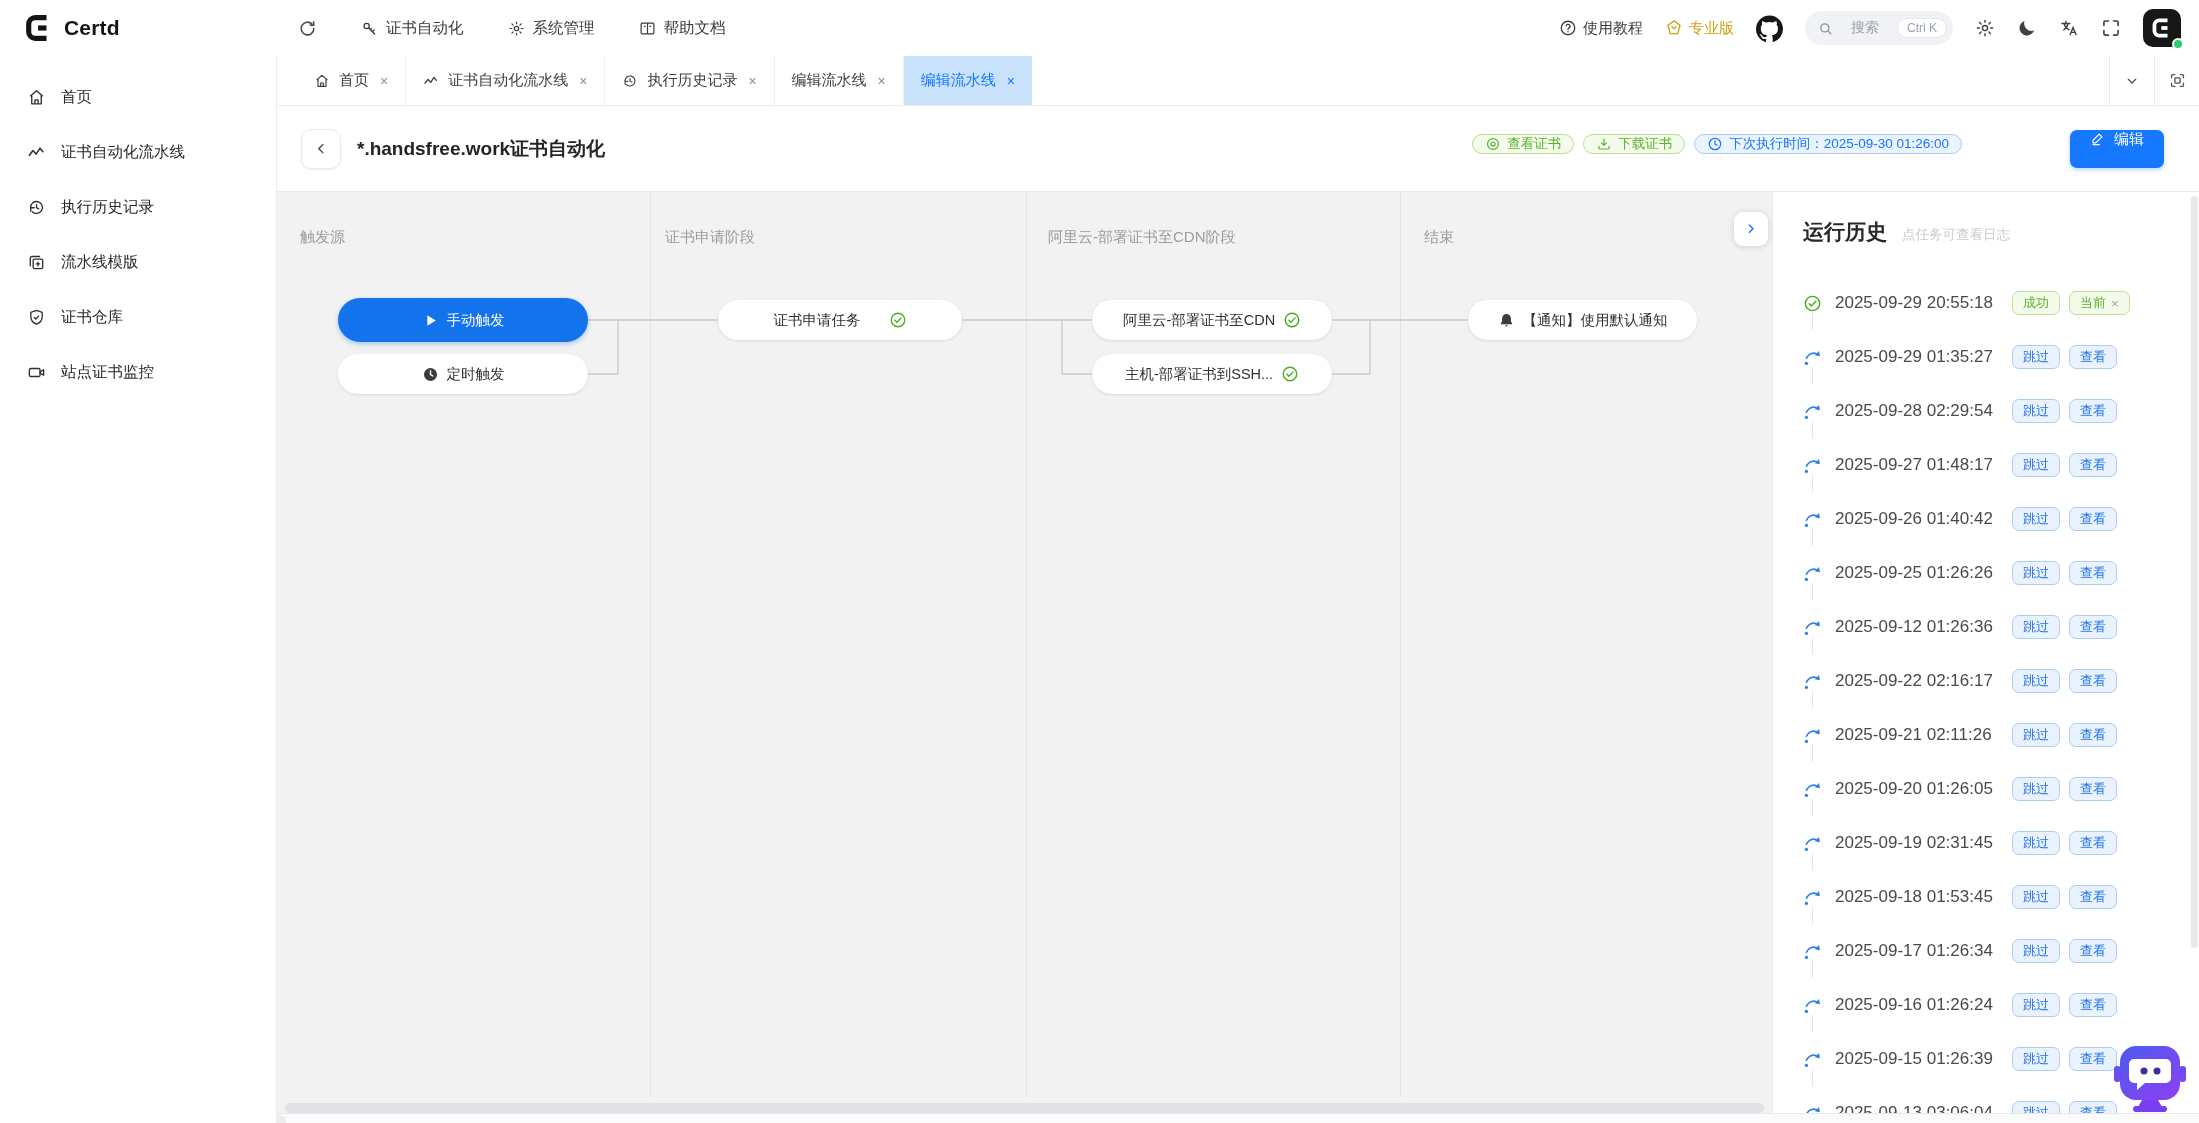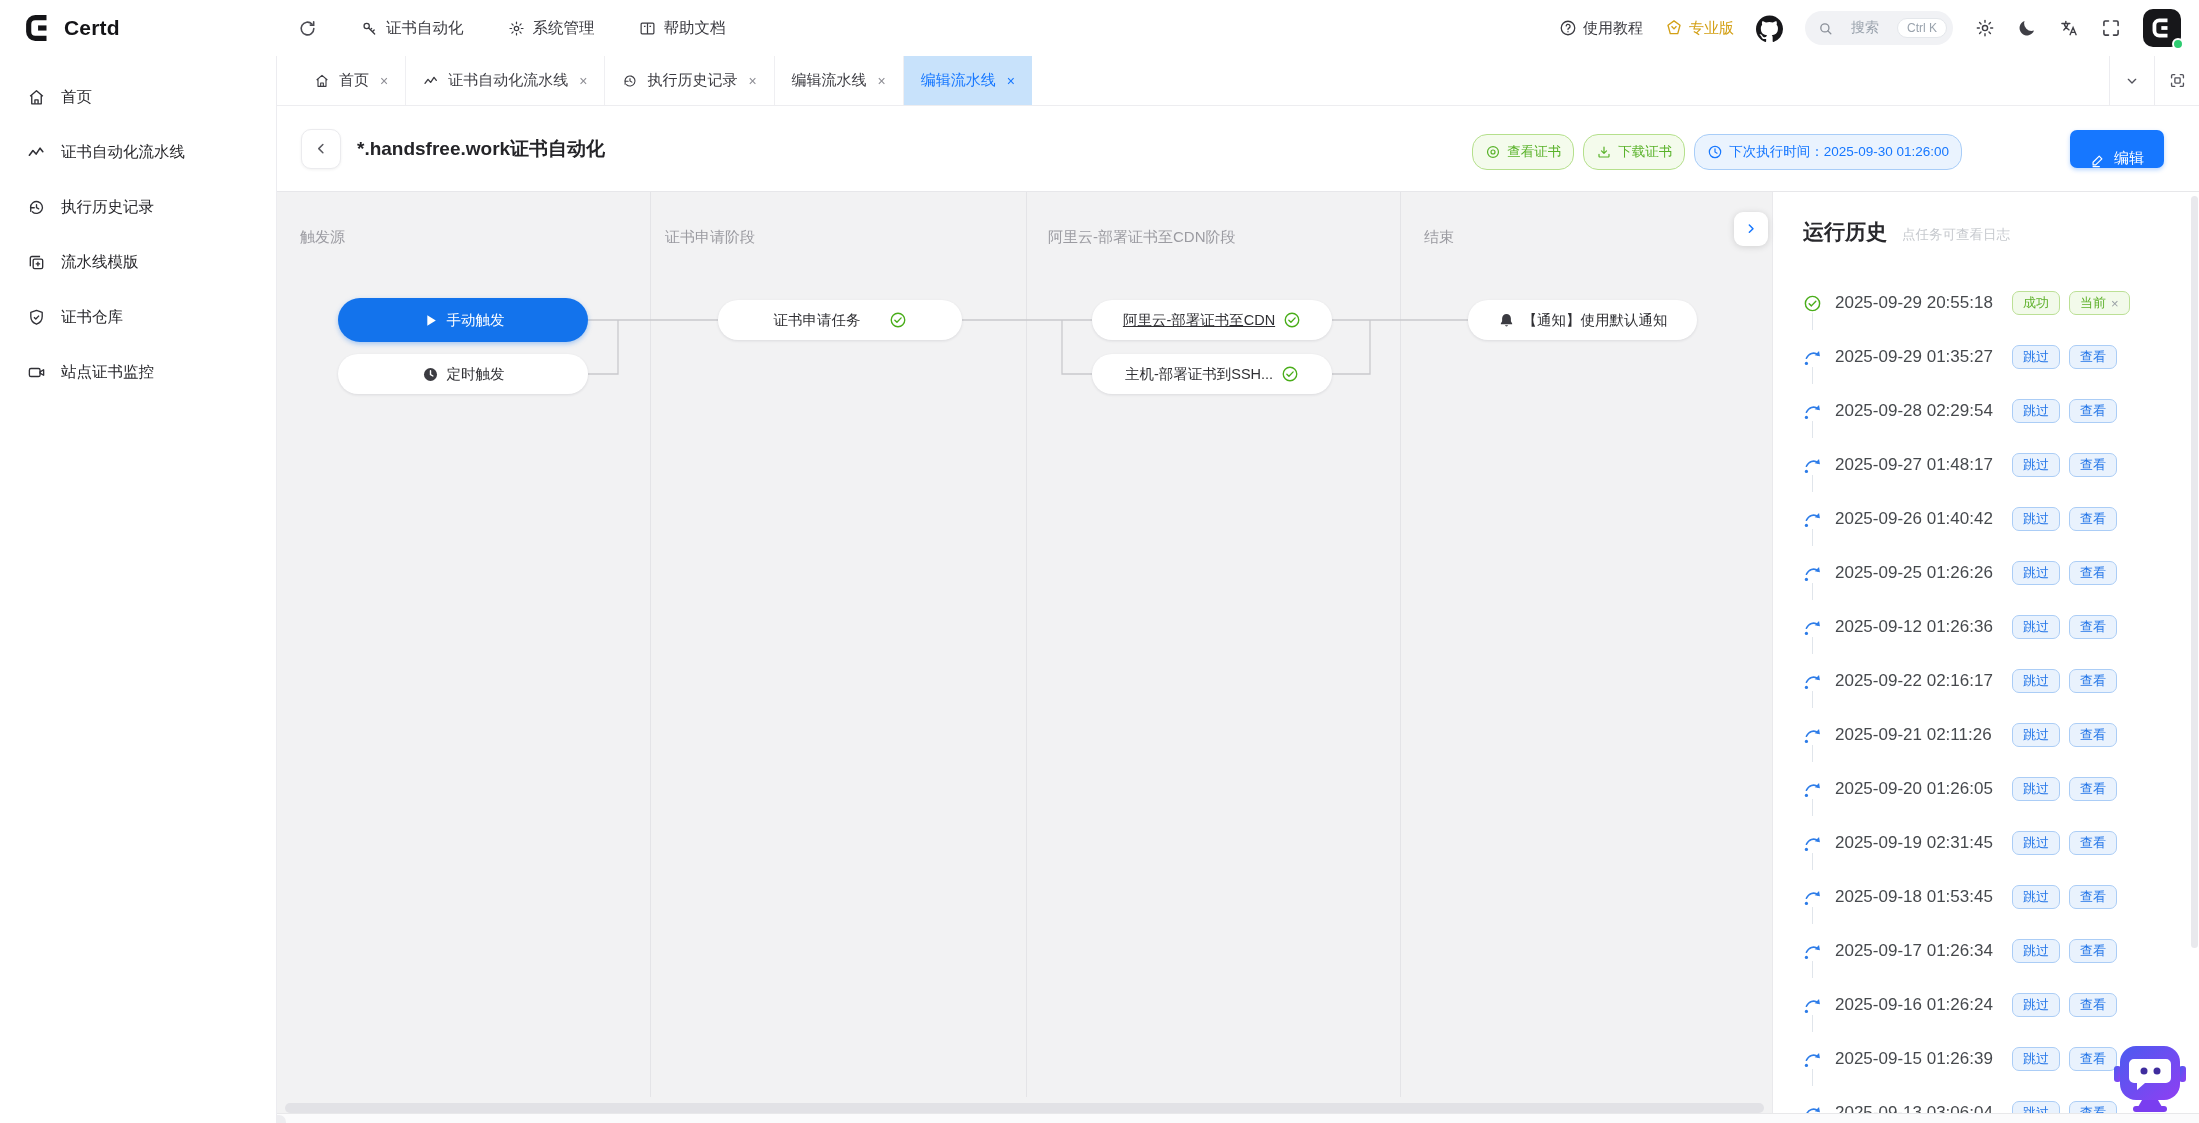--- a/index.html
+++ b/index.html
@@ -48,26 +48,26 @@
   .tab.active { background:#c8e2fb; color:#1677ff; border-right:none; }
   .tab.active .x { color:#1677ff; }
   .tabbar-actions { margin-left:auto; display:flex; align-items:stretch; }
   .tabbtn { width:45px; display:flex; align-items:center; justify-content:center; border-left:1px solid #ececf0; color:#52525b; cursor:pointer; background:#fff; }
 
   
   .page-header { position:absolute; left:277px; top:106px; right:0; height:86px; background:#fff; border-bottom:1px solid #e7e7ea; z-index:5; }
   .back-btn { position:absolute; left:24px; top:23px; width:40px; height:40px; border:1px solid #ebebee; border-radius:10px; background:#fff; box-shadow:0 1px 3px rgba(0,0,0,.06); display:flex; align-items:center; justify-content:center; color:#5a5a60; cursor:pointer; }
   .page-title { position:absolute; left:80px; top:0; height:86px; display:flex; align-items:center; font-size:19px; font-weight:700; color:#242428; }
   .header-pills { position:absolute; right:237px; top:28px; display:flex; gap:9px; }
-  .pill { height:36px; display:flex; align-items:center; gap:6px; padding:0 12px; border-radius:15px; font-size:13.5px; cursor:pointer; white-space:nowrap; }
+  .pill { height:20px; display:flex; align-items:center; gap:6px; padding:0 12px; border-radius:15px; font-size:13.5px; cursor:pointer; white-space:nowrap; }
   .pill-green { color:#58b229; border:1px solid #b5e08c; background:#f4fbec; }
   .pill-green .ic { color:#58b229; }
   .pill-blue { color:#1677ff; border:1px solid #a8cdf8; background:#eaf3fe; }
   .pill-blue .ic { color:#1677ff; }
-  .edit-btn { position:absolute; right:35px; top:24px; height:38px; padding:0 20px; border-radius:7px; background:#1677ff; color:#fff; display:flex; align-items:flex-end; gap:8px; font-size:15px; cursor:pointer; box-shadow:0 2px 4px rgba(22,119,255,.3); }
+  .edit-btn { position:absolute; right:35px; top:24px; height:38px; padding:0 20px; border-radius:7px; background:#1677ff; color:#fff; display:flex; align-items:flex-start; gap:8px; font-size:15px; cursor:pointer; box-shadow:0 2px 4px rgba(22,119,255,.3); }
   .edit-btn .ic { color:#fff; }
 
   
   .canvas { position:absolute; left:277px; top:192px; width:1495px; bottom:0; background:#f2f2f3; overflow:hidden; }
   .sep { position:absolute; top:0; width:1px; height:905px; background:#e4e4e7; }
   .stage-title { position:absolute; top:36px; font-size:15px; color:#9b9ba1; }
   .edges { position:absolute; left:0; top:0; }
   .node { position:absolute; display:flex; align-items:center; justify-content:center; gap:8px; background:#fff; border-radius:22px; font-size:14.5px; color:#303034; box-shadow:0 1px 3px rgba(15,23,42,.10); cursor:pointer; white-space:nowrap; }
   .node.primary { background:#1373ec; color:#fff; font-weight:500; box-shadow:0 2px 5px rgba(19,115,236,.35); }
   .node .nicon { color:#3b3b41; }
@@ -421,21 +421,21 @@
         <div class="node wide" style="left: 441px; top: 108px; width: 244px; height: 40px;">
           <span>证书申请任务</span>
           <span class="ic i18 ncheck">
             <svg viewBox="0 0 24 24" fill="none" stroke="currentColor" stroke-width="1.8" stroke-linecap="round" stroke-linejoin="round">
               <circle cx="12" cy="12" r="9"></circle>
               <path d="M7.8 12.2l2.8 2.8 5.6-5.8"></path>
             </svg>
           </span>
         </div>
         <span class="stage-title" style="left: 771px;">阿里云-部署证书至CDN阶段</span>
-        <div class="node" style="left: 815px; top: 108px; width: 240px; height: 40px; text-decoration: underline;">
+        <div class="node" style="left: 815px; top: 108px; width: 240px; height: 40px;">
           <span>阿里云-部署证书至CDN</span>
           <span class="ic i18 ncheck">
             <svg viewBox="0 0 24 24" fill="none" stroke="currentColor" stroke-width="1.8" stroke-linecap="round" stroke-linejoin="round">
               <circle cx="12" cy="12" r="9"></circle>
               <path d="M7.8 12.2l2.8 2.8 5.6-5.8"></path>
             </svg>
           </span>
         </div>
         <div class="node" style="left: 815px; top: 162px; width: 240px; height: 40px;">
           <span>主机-部署证书到SSH...</span>

